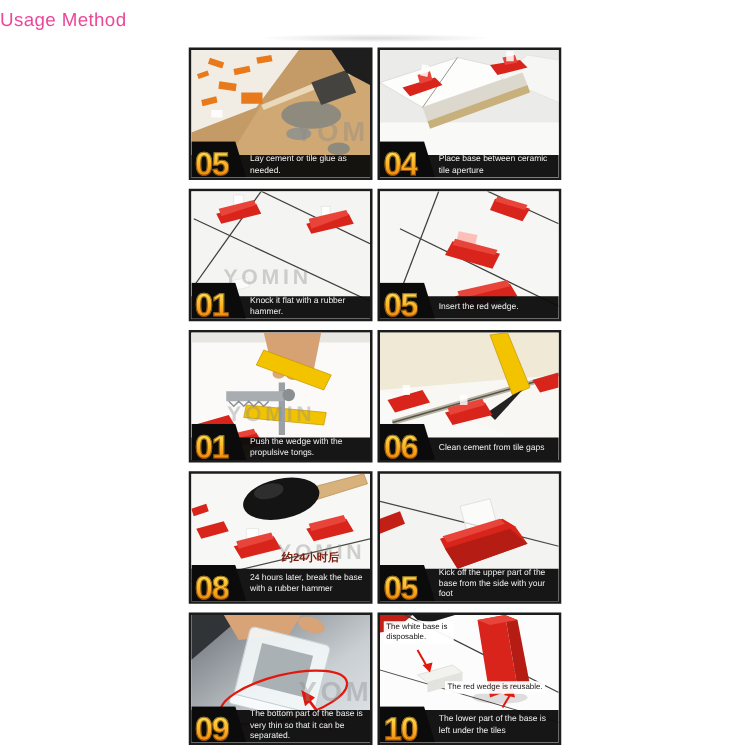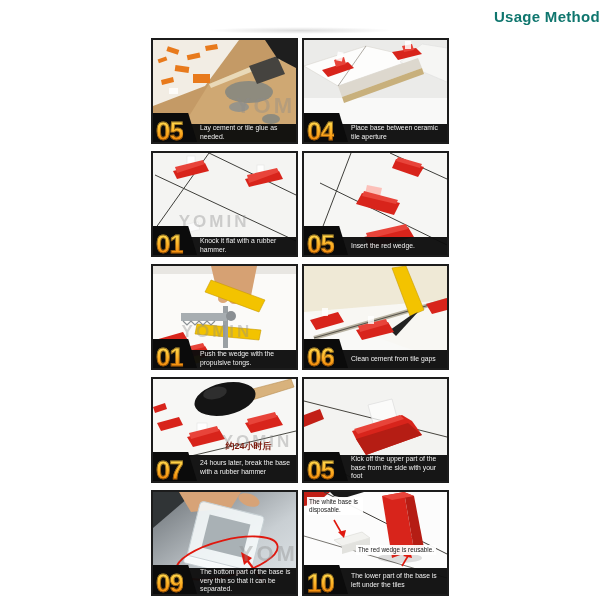--- a/index.html
+++ b/index.html
@@ -1,17 +1,17 @@
 <!DOCTYPE html>
 <html><head>
 <meta charset="utf-8">
 <style>
   html,body{margin:0;padding:0;}
   body{width:600px;height:600px;background:#ffffff;font-family:"Liberation Sans",sans-serif;position:relative;overflow:hidden;}
-  .title{position:absolute;top:8px;left:0;right:0;text-align:right;font-size:15px;font-weight:bold;color:#0f766e;letter-spacing:.3px;}
+  .title{position:absolute;top:8px;left:0;right:0;text-align:left;font-size:15px;font-weight:normal;color:#ec4899;letter-spacing:.3px;}
   .title-shadow{position:absolute;top:27px;left:205px;width:190px;height:7px;background:radial-gradient(ellipse at center,rgba(0,0,0,.14),rgba(0,0,0,0) 70%);}
   .grid{position:absolute;left:151px;top:38px;width:298px;display:grid;grid-template-columns:147px 147px;grid-auto-rows:106px;column-gap:4px;row-gap:7px;}
   .panel{position:relative;border:2px solid #1c1c1c;background:#f2f2f0;overflow:hidden;box-sizing:border-box;margin:0;}
   .photo{position:absolute;left:0;top:0;width:100%;height:100%;}
   .wm{position:absolute;font-weight:bold;color:rgba(140,140,140,.38);letter-spacing:3px;pointer-events:none;white-space:nowrap;}
   .wm-a{top:52%;left:58%;font-size:22px;}
   .wm-b{top:58%;left:18%;font-size:17px;}
   .wm-c{top:55%;left:20%;font-size:17px;}
   .wm-d{top:52%;left:48%;font-size:17px;}
   .wm-e{top:48%;left:60%;font-size:22px;}
@@ -226,21 +226,21 @@
         <polygon points="36,54 64,47 66,52 38,60" fill="#e8443a"></polygon>
         <polygon points="92,44 124,36 130,46 98,54" fill="#d8241b"></polygon>
         <polygon points="94,40 122,33 124,38 96,46" fill="#e8443a"></polygon>
       </g>
     </svg>
     <div class="wm wm-d">YOMIN</div>
     <div class="cn-note">约24小时后</div>
     <div class="cap two"></div>
     <span class="captext two">24 hours later, break the base with a rubber hammer</span>
     <span class="numblock"></span>
-    <span class="num">07</span>
+    <span class="num">08</span>
   </figure>
 
   <figure class="panel">
     <svg class="photo" viewBox="0 0 143 102">
       <rect width="143" height="102" fill="#f3f3f1"></rect>
       <line x1="0" y1="22" x2="143" y2="58" stroke="#46443e" stroke-width="1"></line>
       <line x1="0" y1="74" x2="54" y2="102" stroke="#5a584f" stroke-width="0.8"></line>
       <polygon points="0,36 16,30 20,40 0,48" fill="#c21f16"></polygon>
       <g>
         <polygon points="64,26 88,20 94,42 70,48" fill="rgba(252,252,252,.78)" stroke="#d9d9d9" stroke-width="0.6"></polygon>

